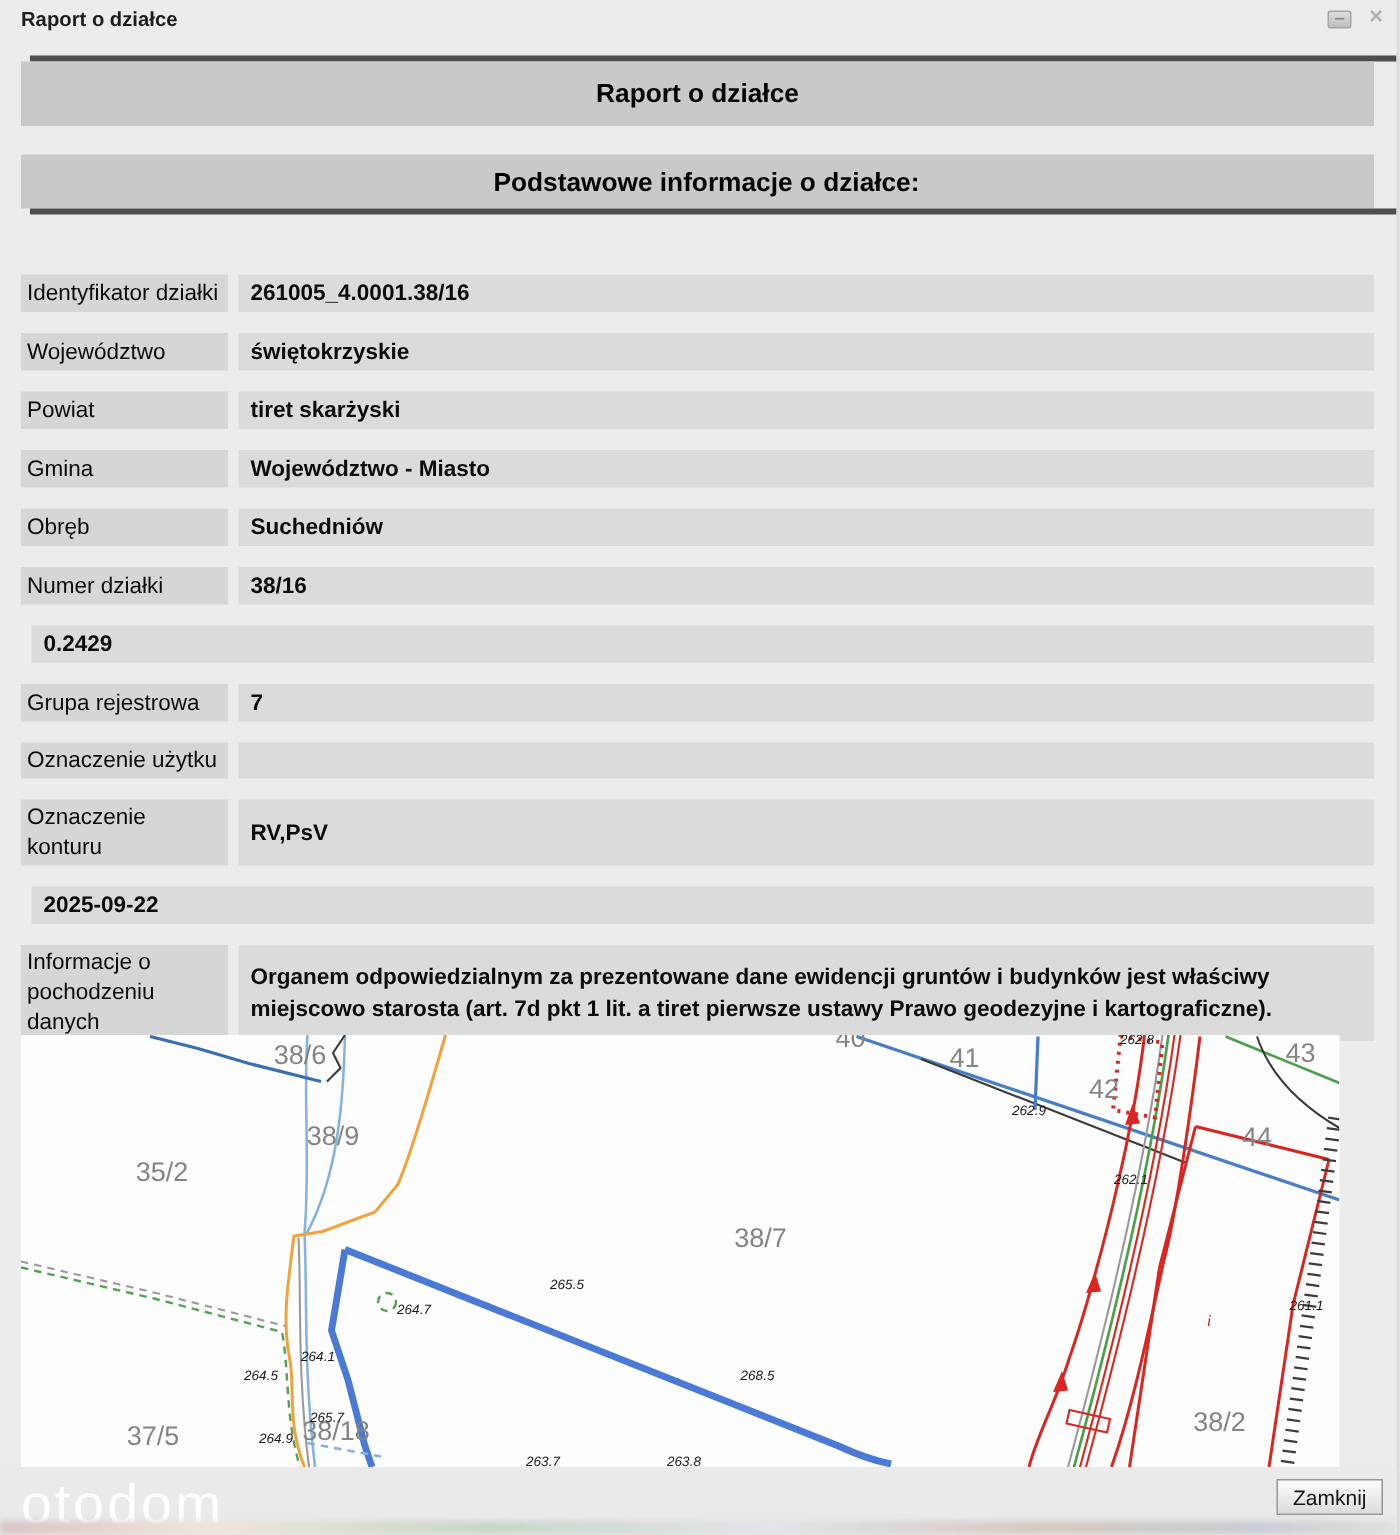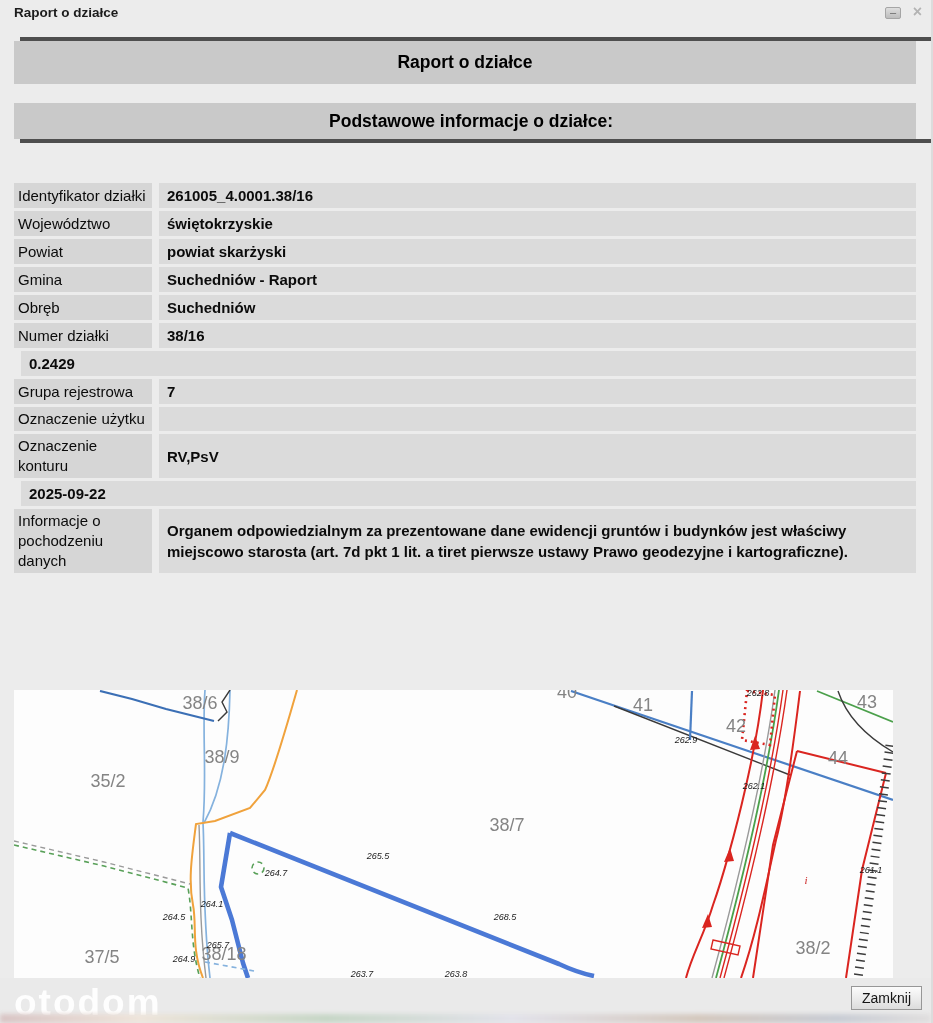--- a/index.html
+++ b/index.html
@@ -17,21 +17,21 @@
   .win-close{position:absolute;top:3px;right:9px;font-size:16px;font-weight:bold;color:#b3b3b3;cursor:default;}
   
   .strip{position:absolute;left:20px;right:0;height:4px;background:#4e4e4e;}
   .strip.s1{top:37px;}
   .strip.s2{top:139px;}
   .bar{position:absolute;left:14px;width:902px;background:#c9c9c9;display:flex;align-items:center;justify-content:center;
     font-weight:bold;font-size:17.5px;color:#000;}
   .bar.b1{top:41px;height:43px;}
   .bar.b2{top:103px;height:36px;padding-left:12px;}
   
-  .info-table{position:absolute;top:183px;left:14px;width:902px;display:flex;flex-direction:column;gap:3px;}
+  .info-table{position:absolute;top:183px;left:14px;width:902px;display:flex;flex-direction:column;gap:14px;}
   .info-row{display:flex;}
   .info-label{width:138px;background:#d6d6d6;padding:2px 3px 2px 4px;font-size:15px;line-height:20px;color:#0b0b0b;
     display:flex;align-items:center;}
   .info-value{flex:1;margin-left:7px;background:#dbdbdb;padding:2px 10px 2px 8px;font-size:15px;line-height:21px;color:#0b0b0b;
     display:flex;align-items:center;font-weight:bold;}
   
   .map{position:absolute;top:690px;left:14px;width:879px;height:288px;background:#fdfdfd;overflow:hidden;}
   .map svg{display:block;}
   .lblue{stroke:#85b2de;stroke-width:1.7;fill:none;}
   .mblue{stroke:#4a7fc5;stroke-width:2.2;fill:none;}
@@ -45,21 +45,21 @@
   .red.t{stroke-width:1.4;}
   .dash{stroke-dasharray:5 4;}
   .dot{stroke-dasharray:2 4;stroke-width:2.6;}
   .parcel{stroke:#4b79d6;stroke-width:4.6;fill:none;stroke-linejoin:round;}
   .rail{stroke:#3c3c3c;stroke-width:9;fill:none;stroke-dasharray:1.5 5.5;}
   .parcel-label{font-family:"Liberation Sans",sans-serif;font-size:18px;fill:#848484;}
   .elev-label{font-family:"Liberation Sans",sans-serif;font-size:9px;font-style:italic;fill:#1a1a1a;}
   .marker-label{font-family:"Liberation Serif",serif;font-size:11px;font-style:italic;fill:#cc2222;}
   
   .footer{position:absolute;top:978px;left:0;right:0;bottom:0;background:#eaeaea;}
-  .watermark{position:absolute;left:14px;top:4px;font-size:37px;font-weight:bold;letter-spacing:2px;
+  .watermark{position:absolute;left:14px;top:4px;font-size:37px;font-weight:normal;letter-spacing:2px;
     color:rgba(255,255,255,0.92);}
   .close-button{position:absolute;right:9px;top:8px;padding:3px 10px;font-size:14px;color:#141414;
     border:1px solid #979797;border-radius:0;background:linear-gradient(#fcfcfc,#dcdcdc);cursor:default;
     font-family:"Liberation Sans",sans-serif;}
   .blur-strip{position:absolute;left:0;right:0;bottom:0;height:9px;filter:blur(2px);
     background:linear-gradient(90deg,#d8c4c4,#eee4da 15%,#c6d6c6 35%,#e2e2ea 55%,#d4c8be 75%,#c8ccd4 90%,#e0dede);}
 </style>
 </head>
 <body>
 
@@ -80,25 +80,25 @@
       <div class="info-row">
         <div class="info-label">Identyfikator działki</div>
         <div class="info-value">261005_4.0001.38/16</div>
       </div>
       <div class="info-row">
         <div class="info-label">Województwo</div>
         <div class="info-value">świętokrzyskie</div>
       </div>
       <div class="info-row">
         <div class="info-label">Powiat</div>
-        <div class="info-value">powiat skarżyski</div>
+        <div class="info-value">tiret skarżyski</div>
       </div>
       <div class="info-row">
         <div class="info-label">Gmina</div>
-        <div class="info-value">Suchedniów - Raport</div>
+        <div class="info-value">Województwo - Miasto</div>
       </div>
       <div class="info-row">
         <div class="info-label">Obręb</div>
         <div class="info-value">Suchedniów</div>
       </div>
       <div class="info-row">
         <div class="info-label">Numer działki</div>
         <div class="info-value">38/16</div>
       </div>
       <div class="info-row">

